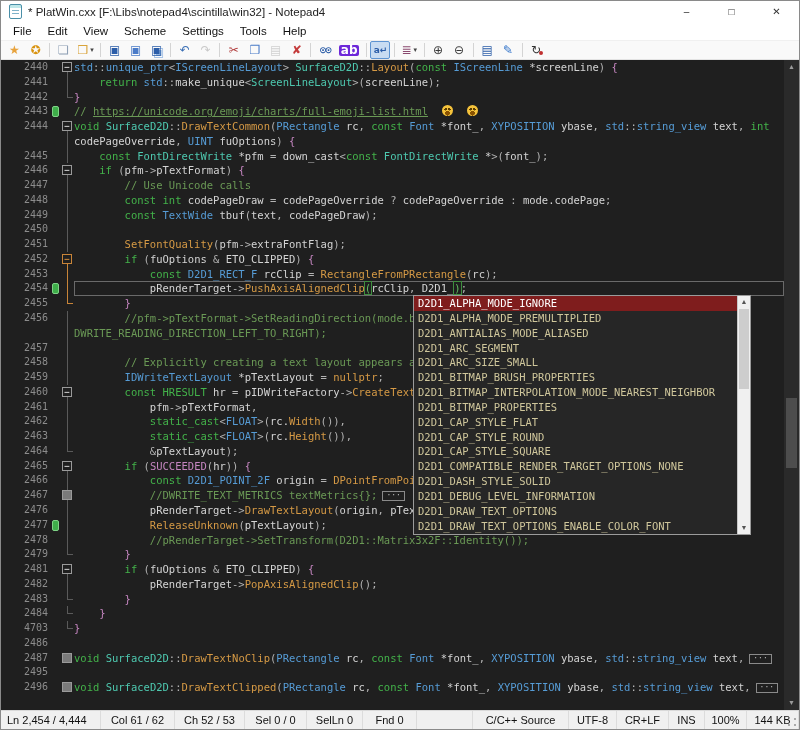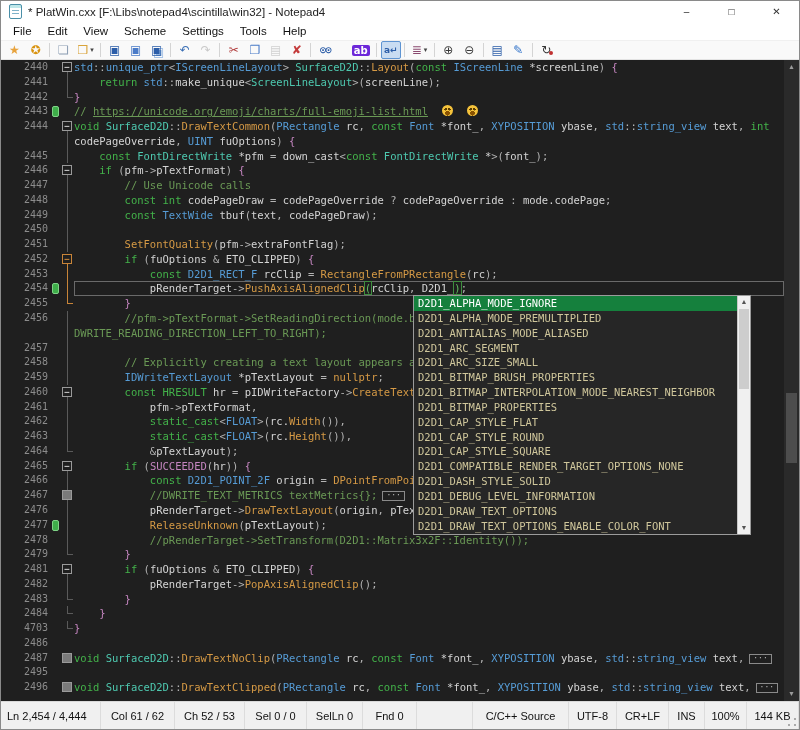--- a/index.html
+++ b/index.html
@@ -20,21 +20,21 @@
   .menu-item{font-size:11.5px;color:#111;padding:0 8px;line-height:19px;}
 
   
   .toolbar{height:19px;background:#f9f9f9;display:flex;align-items:center;padding-left:3px;border-bottom:1px solid #e3e3e3;flex:0 0 auto;}
   .tb-btn{height:18px;min-width:20px;display:flex;align-items:center;justify-content:center;margin:0 0.5px;border:1px solid transparent;border-radius:2px;position:relative;padding:0 2px;}
   .tb-btn .gl{font-family:"DejaVu Sans",sans-serif;font-size:12px;line-height:1;}
   .tb-btn.pressed{background:#c8dcf2;border-color:#5e94d2;}
   .tb-btn.disabled{opacity:.5;}
   .tb-sep{width:1px;height:14px;background:#d4d4d4;margin:0 3px;}
   .tb-dd{font-size:7px;color:#444;margin-left:2px;}
-  .gl.badge{background:#6d28d9;color:#fff;font-size:10px;font-weight:bold;padding:2px 2px;border-radius:2px;line-height:7px;margin-left:13px;}
+  .gl.badge{background:#6d28d9;color:#fff;font-size:12px;font-weight:bold;padding:2px 2px;border-radius:2px;line-height:7px;}
   .gl.pair{letter-spacing:-2px;font-size:9px;font-weight:bold;}
   .gl.stack{text-shadow:2px 2px 0 #8fb3e0;}
   .tb-btn.dot::after{content:"";position:absolute;right:2px;top:9px;width:4px;height:4px;border-radius:50%;background:#c03030;}
   .gl.wrapg{font-size:9px;font-weight:bold;}
 
   
   .editor{flex:1 1 auto;background:#1f1f1f;position:relative;display:flex;overflow:hidden;}
   .code-area{flex:1 1 auto;overflow:hidden;font-family:"DejaVu Sans Mono",monospace;font-size:10.5px;}
   .row{height:14.773px;display:flex;align-items:stretch;white-space:pre;padding-left:16px;}
   .ln{flex:0 0 34px;text-align:right;color:#8c8c8c;font-size:10px;line-height:14.773px;padding-right:3px;}
@@ -71,28 +71,28 @@
   
   .vscroll{flex:0 0 15px;background:#2a2a2a;position:relative;}
   .vscroll .arr{position:absolute;left:0;width:15px;height:14px;color:#9a9a9a;font-size:7px;text-align:center;line-height:14px;}
   .vscroll .arr.up{top:0;}.vscroll .arr.down{bottom:0;}
   .vscroll .thumb{position:absolute;left:2px;width:11px;top:52%;height:70px;background:#4d4d4d;}
 
   
   .popup{position:absolute;left:412px;top:235px;width:338px;height:240px;background:#262626;border:1px solid #9b9b9b;display:flex;z-index:10;}
   .popup ul{list-style:none;margin:0;padding:0;flex:1 1 auto;overflow:hidden;}
   .popup li{height:14.85px;line-height:14.85px;font-family:"DejaVu Sans Mono",monospace;font-size:10.5px;color:#cfc69b;padding-left:4px;white-space:pre;}
-  .popup li.selected{background:#15803d;color:#ffffff;}
+  .popup li.selected{background:#7f1d1d;color:#ffffff;}
   .pscroll{flex:0 0 13px;background:#f0f0f0;position:relative;border-left:1px solid #c8c8c8;}
   .pscroll .arr{position:absolute;left:0;width:12px;height:12px;color:#555;font-size:7px;text-align:center;line-height:12px;}
   .pscroll .arr.up{top:0;}.pscroll .arr.down{bottom:0;}
   .pscroll .thumb{position:absolute;left:1px;width:10px;top:13px;height:80px;background:#cdcdcd;}
 
   
-  .statusbar{height:28px;background:#f0f0f0;border-top:1px solid #d9d9d9;display:flex;align-items:stretch;font-size:11px;color:#111;flex:0 0 auto;position:relative;}
+  .statusbar{height:19px;background:#f0f0f0;border-top:1px solid #d9d9d9;display:flex;align-items:stretch;font-size:11px;color:#111;flex:0 0 auto;position:relative;}
   .sf{display:flex;align-items:center;padding:0 6px;border-right:1px solid #dcdcdc;white-space:nowrap;}
   .sf.right{justify-content:center;}
   .spacer{flex:1 1 auto;border-right:1px solid #dcdcdc;}
   .grip{position:absolute;right:1px;bottom:1px;width:12px;height:12px;
     background:radial-gradient(circle at 9px 3px,#aaa 1px,transparent 1.5px),
                radial-gradient(circle at 9px 9px,#aaa 1px,transparent 1.5px),
                radial-gradient(circle at 3px 9px,#aaa 1px,transparent 1.5px);}
 </style>
 </head>
 <body>

